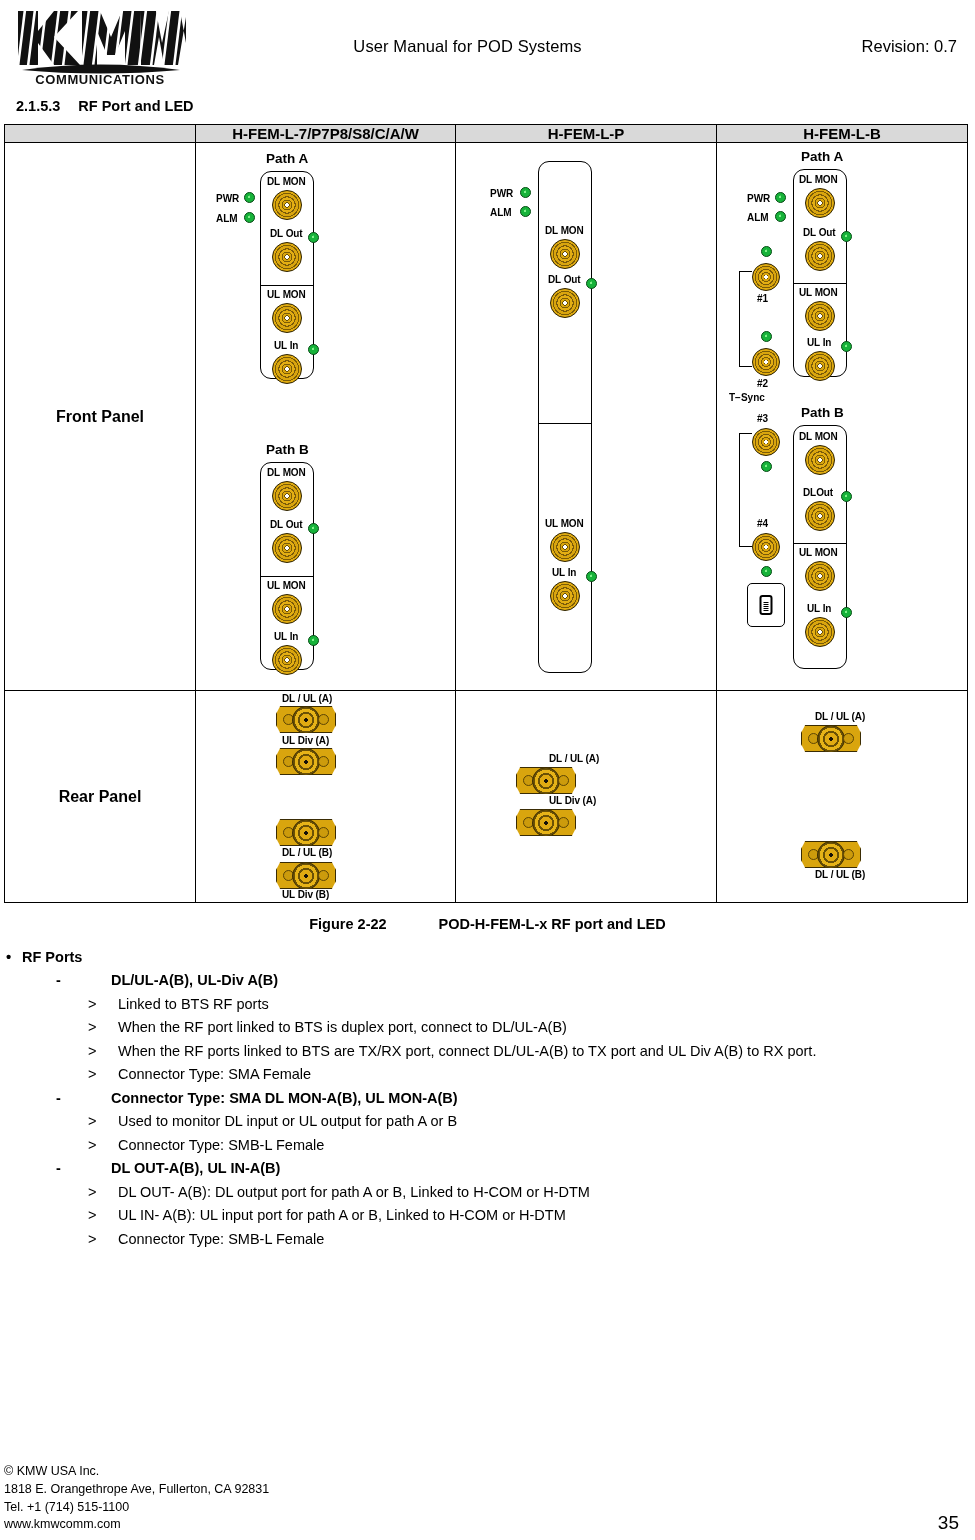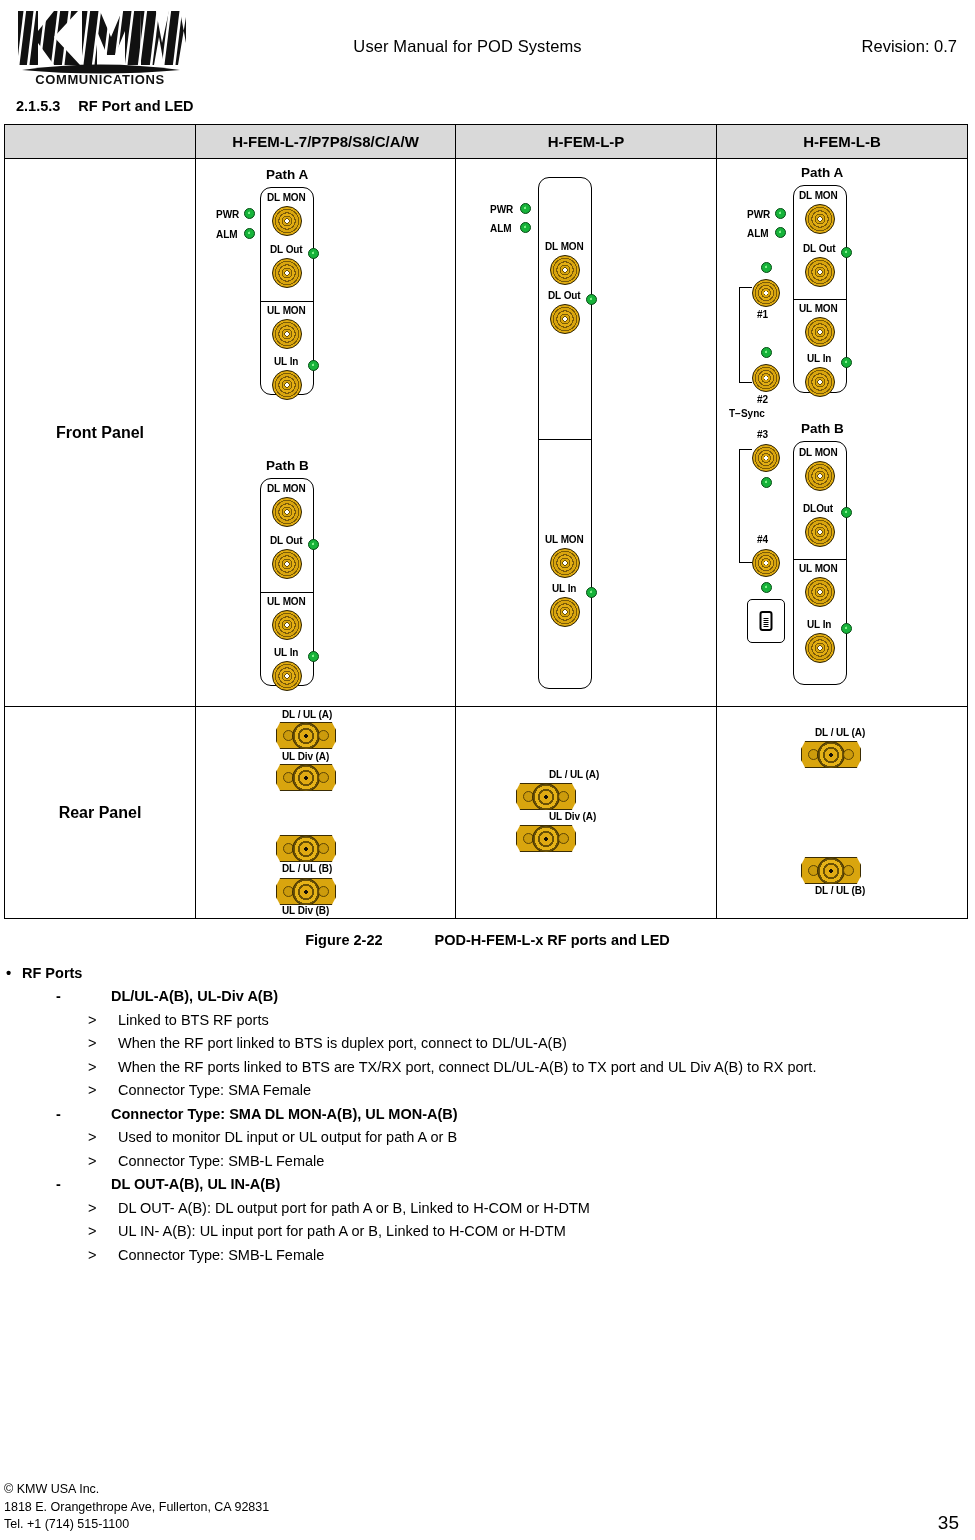--- a/index.html
+++ b/index.html
@@ -53,21 +53,21 @@
     margin-left: 4px;
     table-layout: fixed;
   }
   table.panel-table td, table.panel-table th {
     border: 1.4px solid #000;
     vertical-align: middle;
     padding: 0;
   }
   thead th {
     background: #d9d9d9;
-    height: 34px;
+    height: 18px;
     font-size: 15px;
     font-weight: bold;
     text-align: center;
   }
   .col-label { width: 191px; }
   .col-a { width: 260px; }
   .col-b { width: 261px; }
   .col-c { width: 251px; }
 
   td.rowlabel {
@@ -507,21 +507,21 @@
               <span class="hole r"></span>
           </div>
           <div class="portlabel" style="left:98px; top:178px;">DL / UL (B)</div>
         </div>
       </td>
     </tr>
   </tbody>
 </table>
 
 <div class="figcaption">
-  <span>Figure 2-22</span><span class="cap-gap"></span><span>POD-H-FEM-L-x RF ports and LED</span>
+  <span>Figure 2-22</span><span class="cap-gap"></span><span>POD-H-FEM-L-x RF port and LED</span>
 </div>
 
 <div class="body-list">
   <div class="lv1">RF Ports</div>
 
   <div class="lv2">DL/UL-A(B), UL-Div A(B)</div>
   <div class="lv3">Linked  to BTS RF ports</div>
   <div class="lv3">When the RF port linked to BTS is duplex port, connect to DL/UL-A(B)</div>
   <div class="lv3 wrap">When the RF ports linked to BTS are TX/RX port, connect DL/UL-A(B) to TX port and UL Div A(B) to RX port.</div>
   <div class="lv3">Connector Type: SMA Female</div>
@@ -534,15 +534,16 @@
   <div class="lv3">DL OUT- A(B): DL output port for path A or B, Linked to H-COM or H-DTM</div>
   <div class="lv3">UL IN- A(B): UL input port for path A or B, Linked to H-COM or H-DTM</div>
   <div class="lv3">Connector Type: SMB-L Female</div>
 </div>
 
 <div class="page-footer">
   <div class="footer-addr">
     <div>© KMW USA Inc.</div>
     <div>1818 E. Orangethrope Ave, Fullerton, CA 92831</div>
     <div>Tel. +1 (714) 515-1100</div>
+    <div>www.kmwcomm.com</div>
   </div>
   <div class="page-num">35</div>
 </div>
 
 </body></html>

